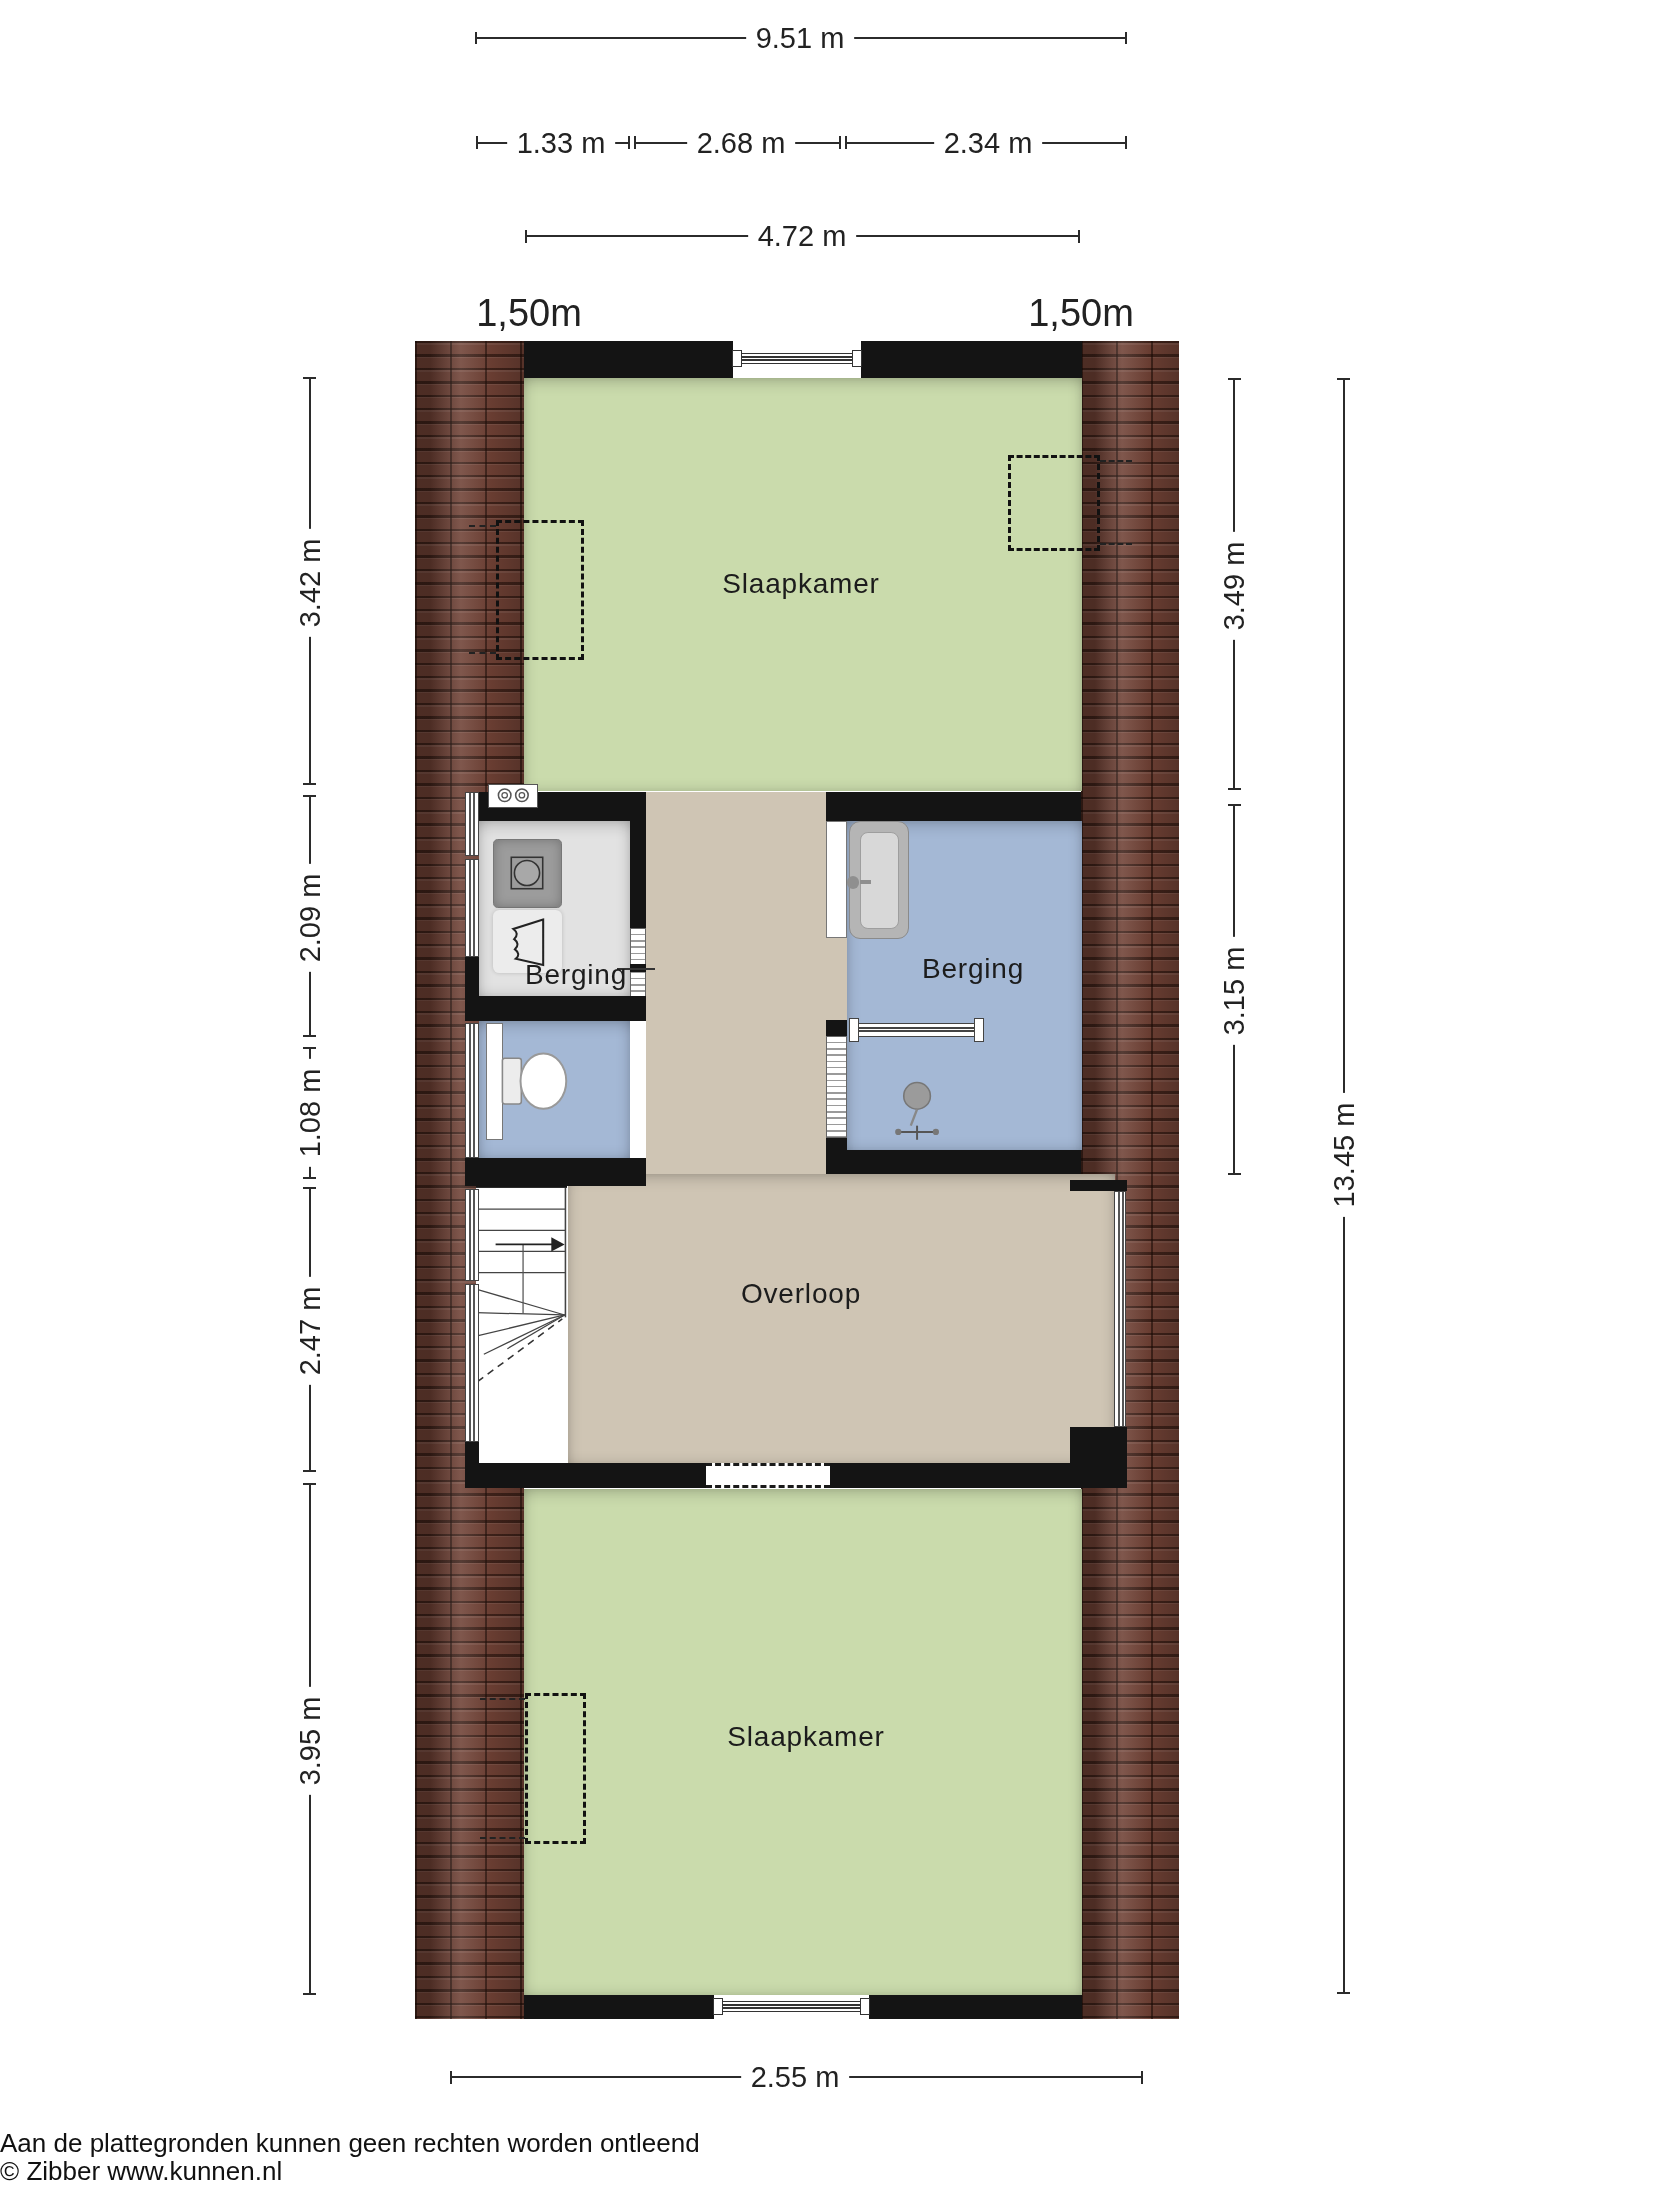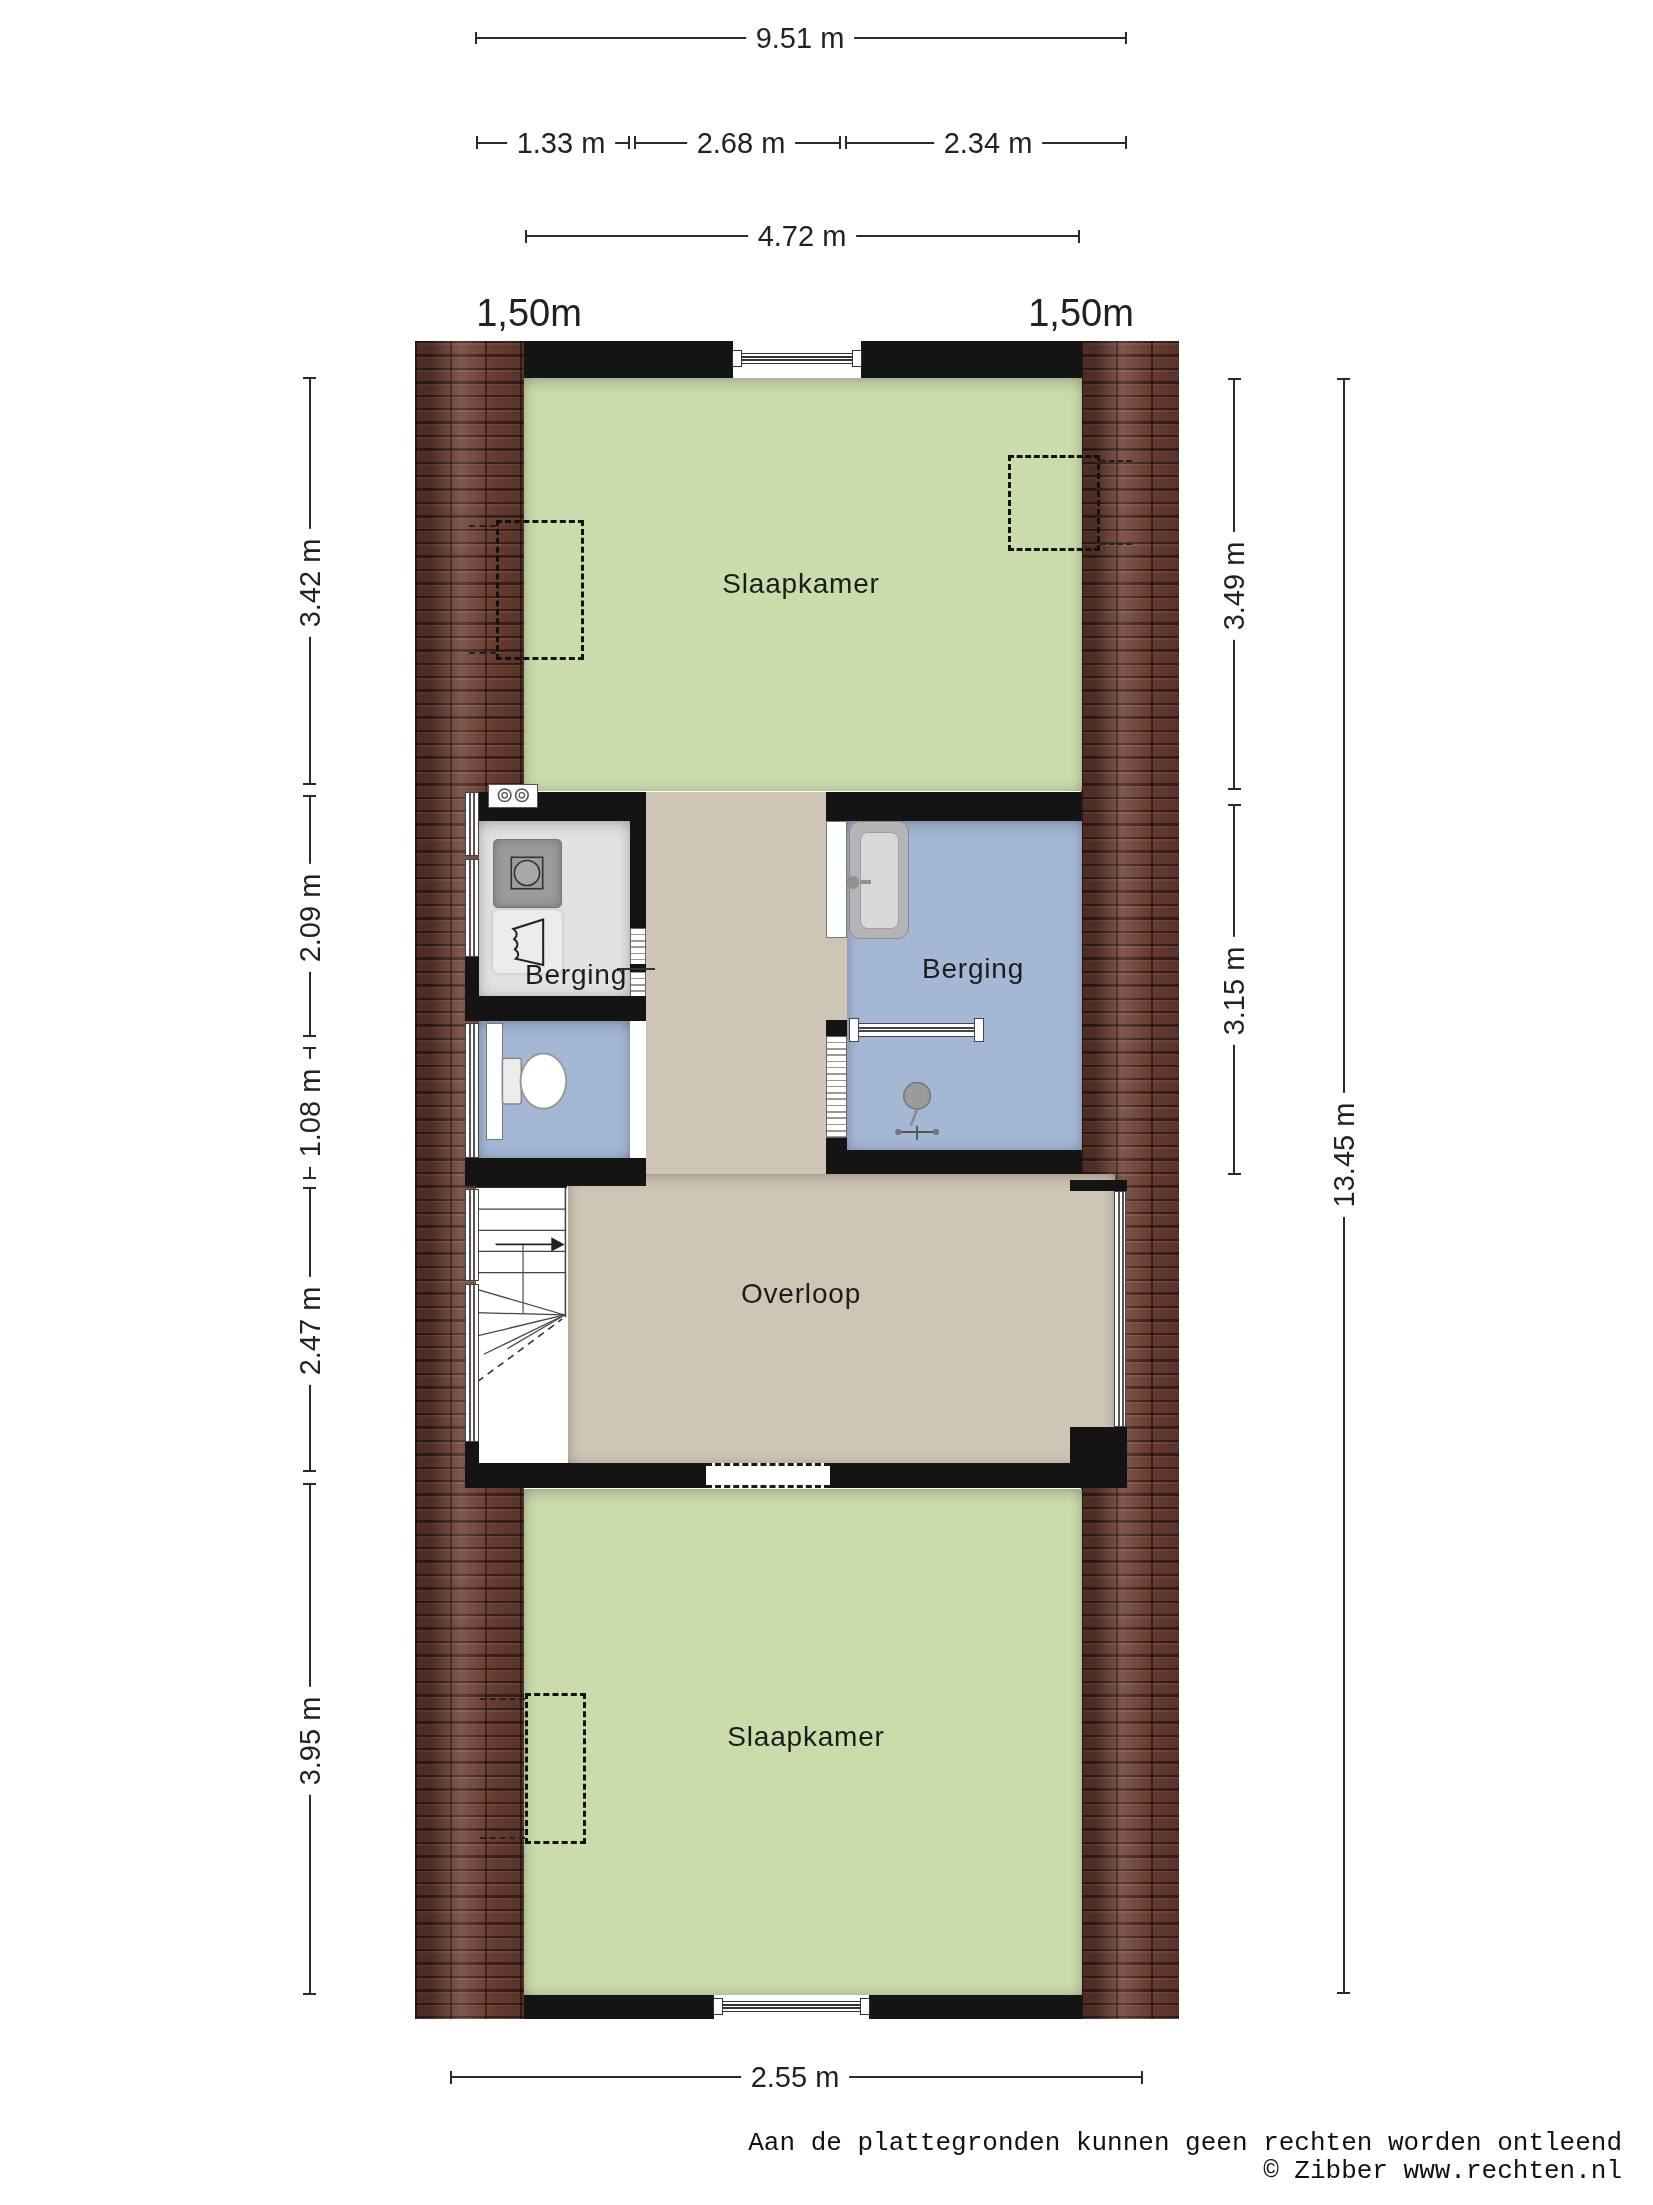--- a/index.html
+++ b/index.html
@@ -50,21 +50,21 @@
   .washer{background:#9c9c9c;border:1.6px solid #777;border-radius:4.7px;box-sizing:border-box;box-shadow:inset 0 0 11px rgba(0,0,0,.25);}
   .basket{background:#ececec;border-radius:6.3px;box-shadow:0 0 4.7px rgba(0,0,0,.18);}
   .vent{background:#fff;border:1.6px solid #555;box-sizing:border-box;}
   .sink-outer{background:#b5b5b5;border:1.6px solid #8a8a8a;border-radius:11px;box-sizing:border-box;}
   .sink-inner{position:absolute;left:9.5px;right:9.5px;top:9.5px;bottom:9.5px;background:#d8d8d8;border:1.6px solid #9e9e9e;border-radius:7.9px;}
   .sink-tap{position:absolute;left:-3.2px;top:54px;width:12.6px;height:12.6px;background:#8f8f8f;border-radius:50%;}
   .sink-spout{position:absolute;left:9.5px;top:58px;width:11px;height:3.9px;background:#8f8f8f;}
   .rad-bar{position:absolute;left:0;right:0;top:4.7px;height:14px;background:#fff;border:1.6px solid #444;box-sizing:border-box;
     background-image:linear-gradient(180deg,#fff 0 3.2px,#444 3.2px 4.7px,#fff 4.7px 6.3px,#444 6.3px 7.9px,#fff 7.9px 11px);}
   .rad-cap{position:absolute;width:10.2px;top:0;height:23.6px;background:#fff;border:1.6px solid #444;box-sizing:border-box;}
-  .footer-line{left:0;width:1622px;text-align:right;font-size:26px;color:#111;font-family:Liberation Mono, monospace;}
+  .footer-line{left:0;width:1622px;text-align:left;font-size:26px;color:#111;}
   svg{display:block;}
 </style>
 </head>
 <body>
 
 <div id="canvas">
 
   <div class="abs brick" style="left:415px;top:341px;width:109px;height:1678px;"></div>
   <div class="abs brick" style="left:1081px;top:341px;width:98px;height:1678px;"></div>
 
@@ -273,16 +273,16 @@
   <div class="abs tick-h" style="left:1337px;top:378px;"></div>
   <div class="abs tick-h" style="left:1337px;top:1992px;"></div>
   <div class="abs dim-label rot" style="left:1344px;top:1155px;">13.45 m</div>
 
   <div class="abs dl-h" style="left:451px;top:2076px;width:692px;"></div>
   <div class="abs tick-v" style="left:450px;top:2071px;"></div>
   <div class="abs tick-v" style="left:1141px;top:2071px;"></div>
   <div class="abs dim-label" style="left:795px;top:2077px;">2.55 m</div>
 
   <div class="abs footer-line" style="top:2128px;">Aan de plattegronden kunnen geen rechten worden ontleend</div>
-  <div class="abs footer-line" style="top:2156px;">© Zibber www.rechten.nl</div>
+  <div class="abs footer-line" style="top:2156px;">© Zibber www.kunnen.nl</div>
 
 </div>
 
 
 </body></html>

